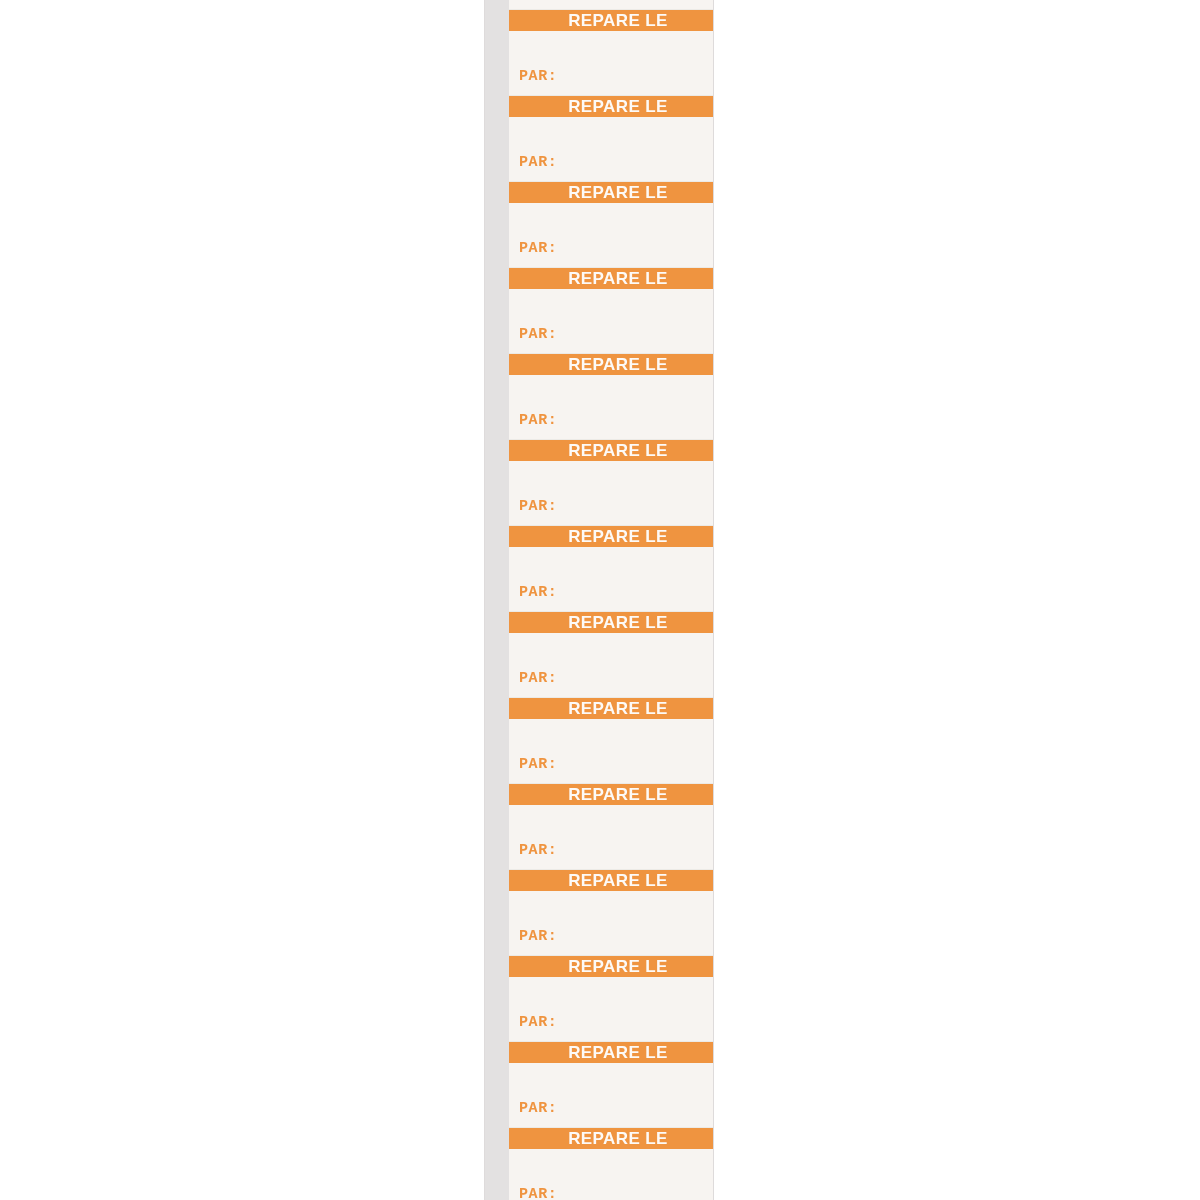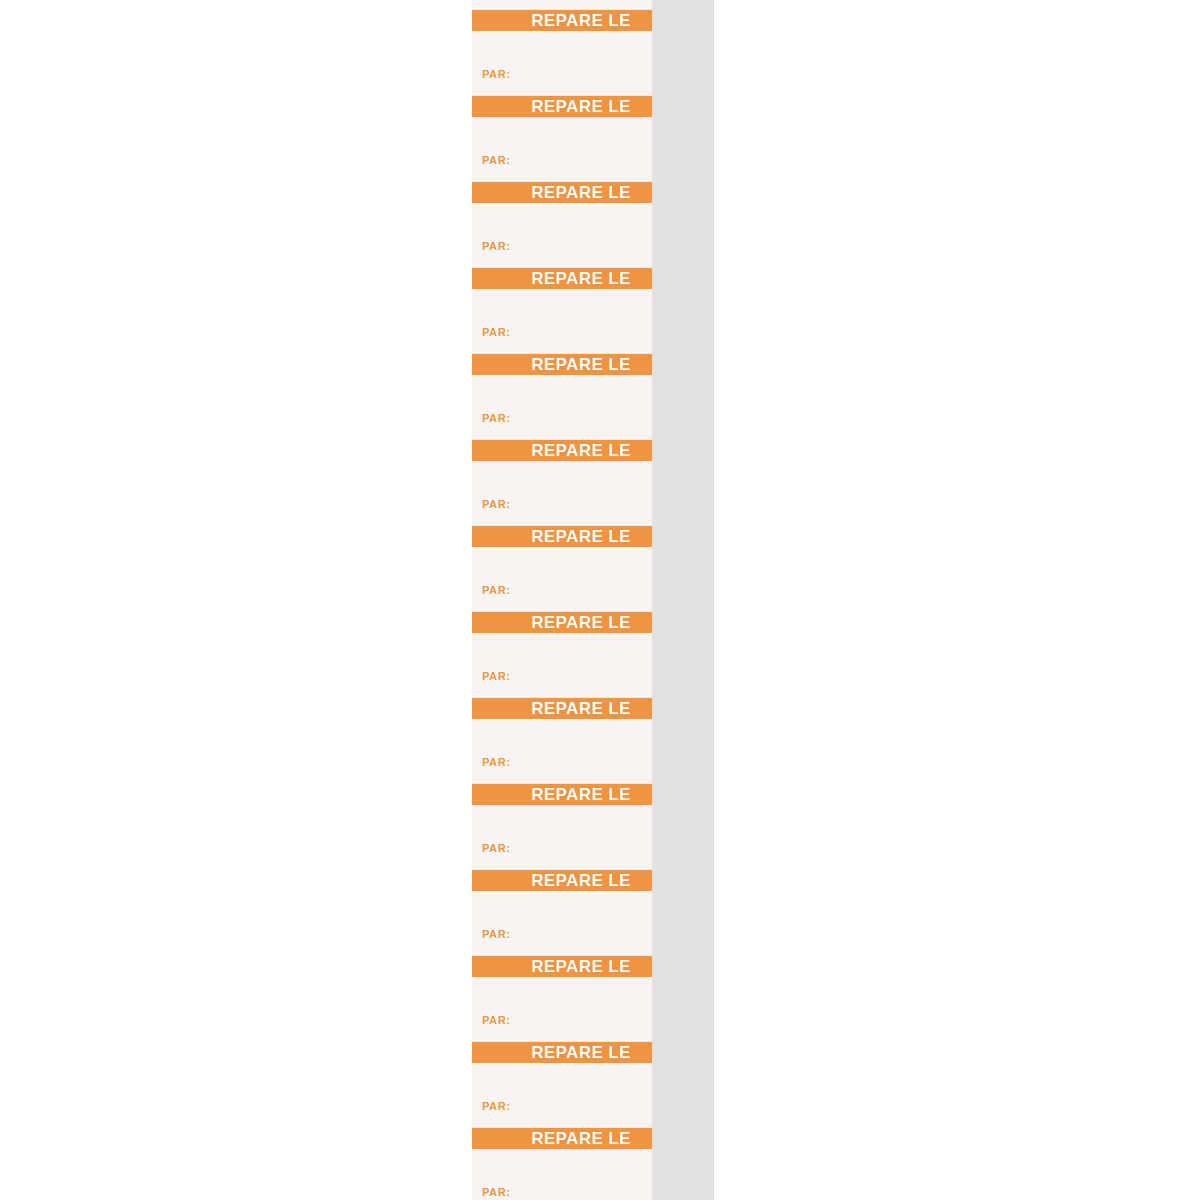--- a/index.html
+++ b/index.html
@@ -28,23 +28,23 @@
     left: 484px;
     top: 0;
     width: 230px;
     height: 1200px;
     background: #e3e1e1;
   }
 
   
   #label-strip {
     position: absolute;
-    left: 472px;
-    top: 0;
-    width: 180px;
+    left: 509px;
+    top: 0;
+    width: 204px;
     height: 1200px;
     background: #701a75;
     overflow: hidden;
   }
 
   
   .label-block {
     position: absolute;
     left: 0;
     width: 204px;
@@ -87,22 +87,22 @@
     font-weight: bold;
     letter-spacing: 0.4px;
     white-space: nowrap;
   }
 
   .label-par {
     position: absolute;
     left: 10px;
     top: 58px;
     color: #ef9440;
-    font-family: Liberation Sans, sans-serif;
-    font-size: 11px;
+    font-family: Liberation Mono, monospace;
+    font-size: 15px;
     font-weight: bold;
     letter-spacing: 0.6px;
     white-space: nowrap;
   }
 
   
   .perforation {
     position: absolute;
     left: 0;
     top: 85px;

